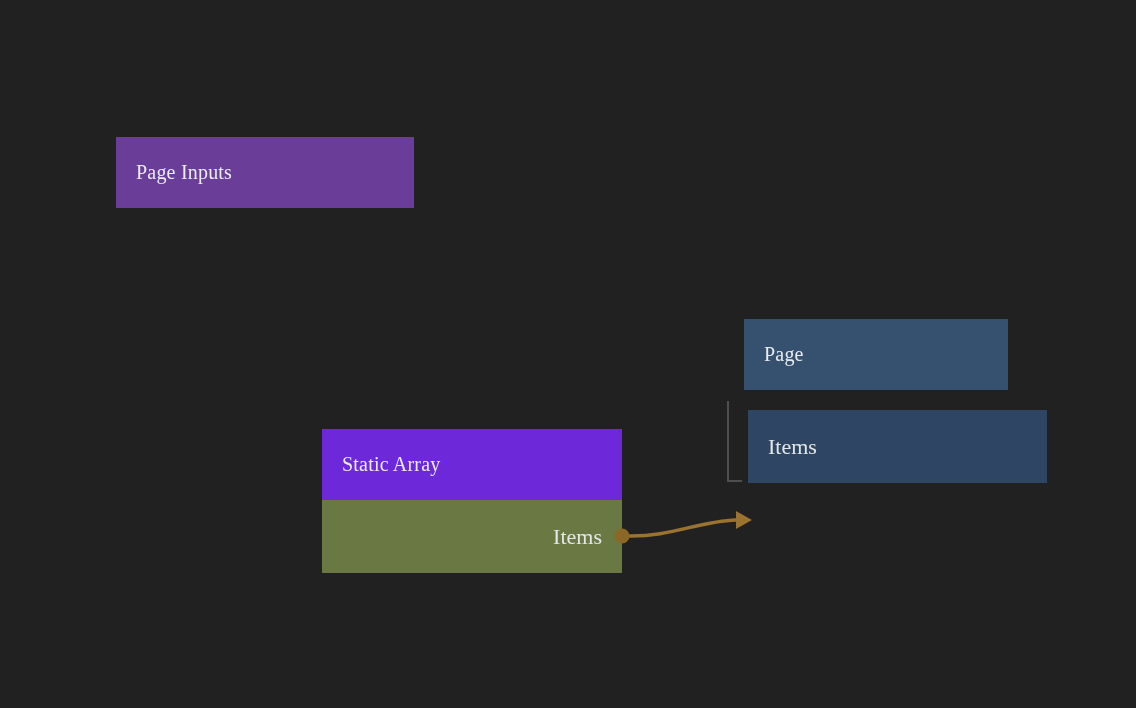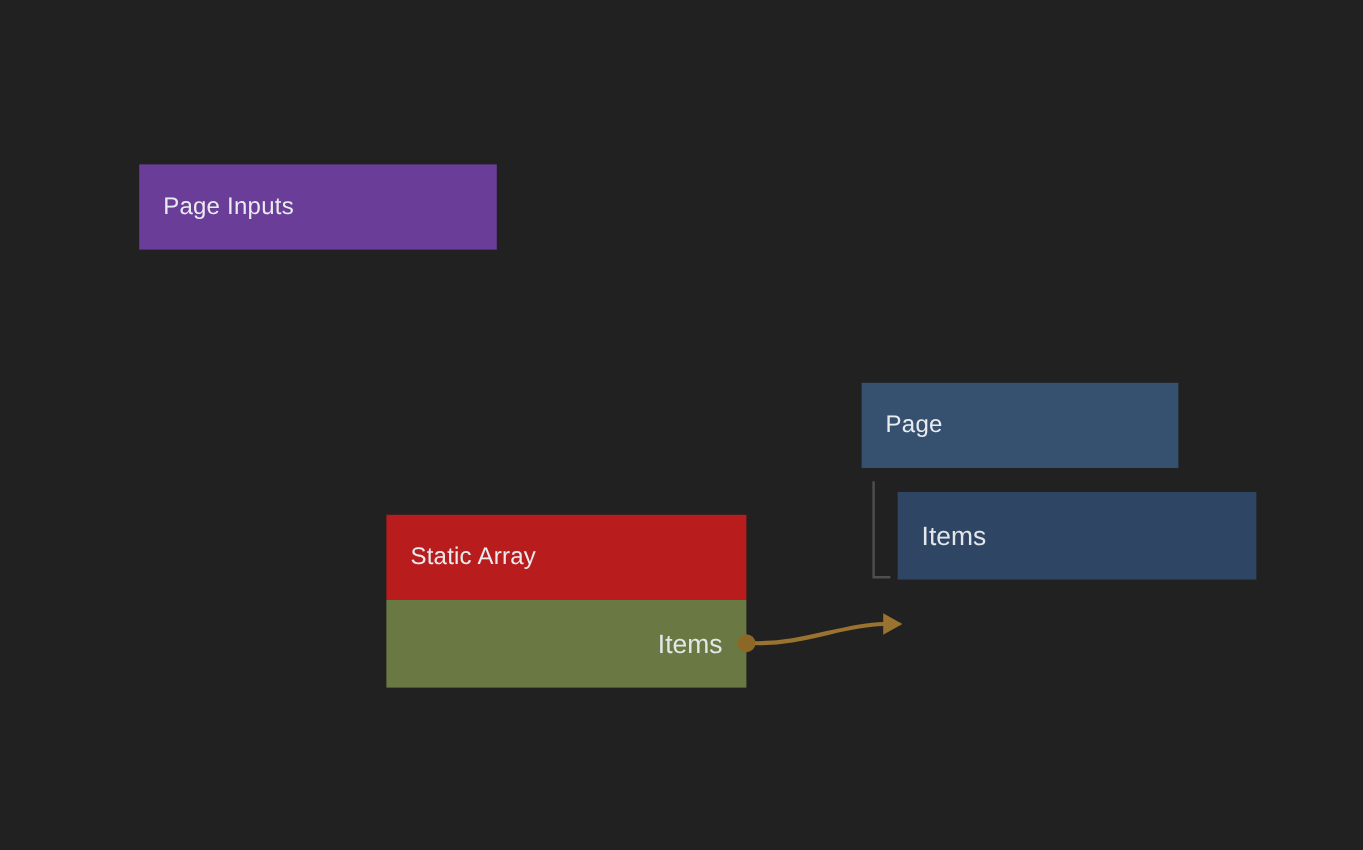--- a/index.html
+++ b/index.html
@@ -6,21 +6,21 @@
     margin: 0;
     padding: 0;
     background: #212121;
   }
   .canvas {
     position: relative;
     width: 1136px;
     height: 708px;
     background: #212121;
     overflow: hidden;
-    font-family: Liberation Sans, sans-serif;
+    font-family: Liberation Serif, serif;
   }
   .node {
     position: absolute;
     color: #e9ecef;
     box-sizing: border-box;
   }
   .node-header {
     display: flex;
     align-items: center;
     padding: 0 20px;
@@ -35,26 +35,26 @@
     font-size: 22px;
     color: #e4e7ea;
   }
   .port-row.right {
     justify-content: flex-end;
   }
   
   .purple-h { background: #6a3d98; }
   .blue-h   { background: #365070; }
   .blue-b   { background: #2e4663; }
-  .olive-h  { background: #b91c1c; }
+  .olive-h  { background: #6d28d9; }
   .olive-b  { background: #6a7943; }
 
   
   .node-page-inputs { left: 116px; top: 137px; width: 298px; }
-  .node-page        { left: 682px; top: 319px; width: 300px; padding-left: 36px; }
+  .node-page        { left: 708px; top: 319px; width: 300px; padding-left: 36px; }
   .node-repeater    { left: 748px; top: 410px; width: 299px; }
   .node-static-array{ left: 322px; top: 429px; width: 300px; }
 
   .h71 { height: 71px; }
   .h72 { height: 72px; }
   .h73 { height: 73px; }
 
   .wires-layer {
     position: absolute;
     left: 0;

